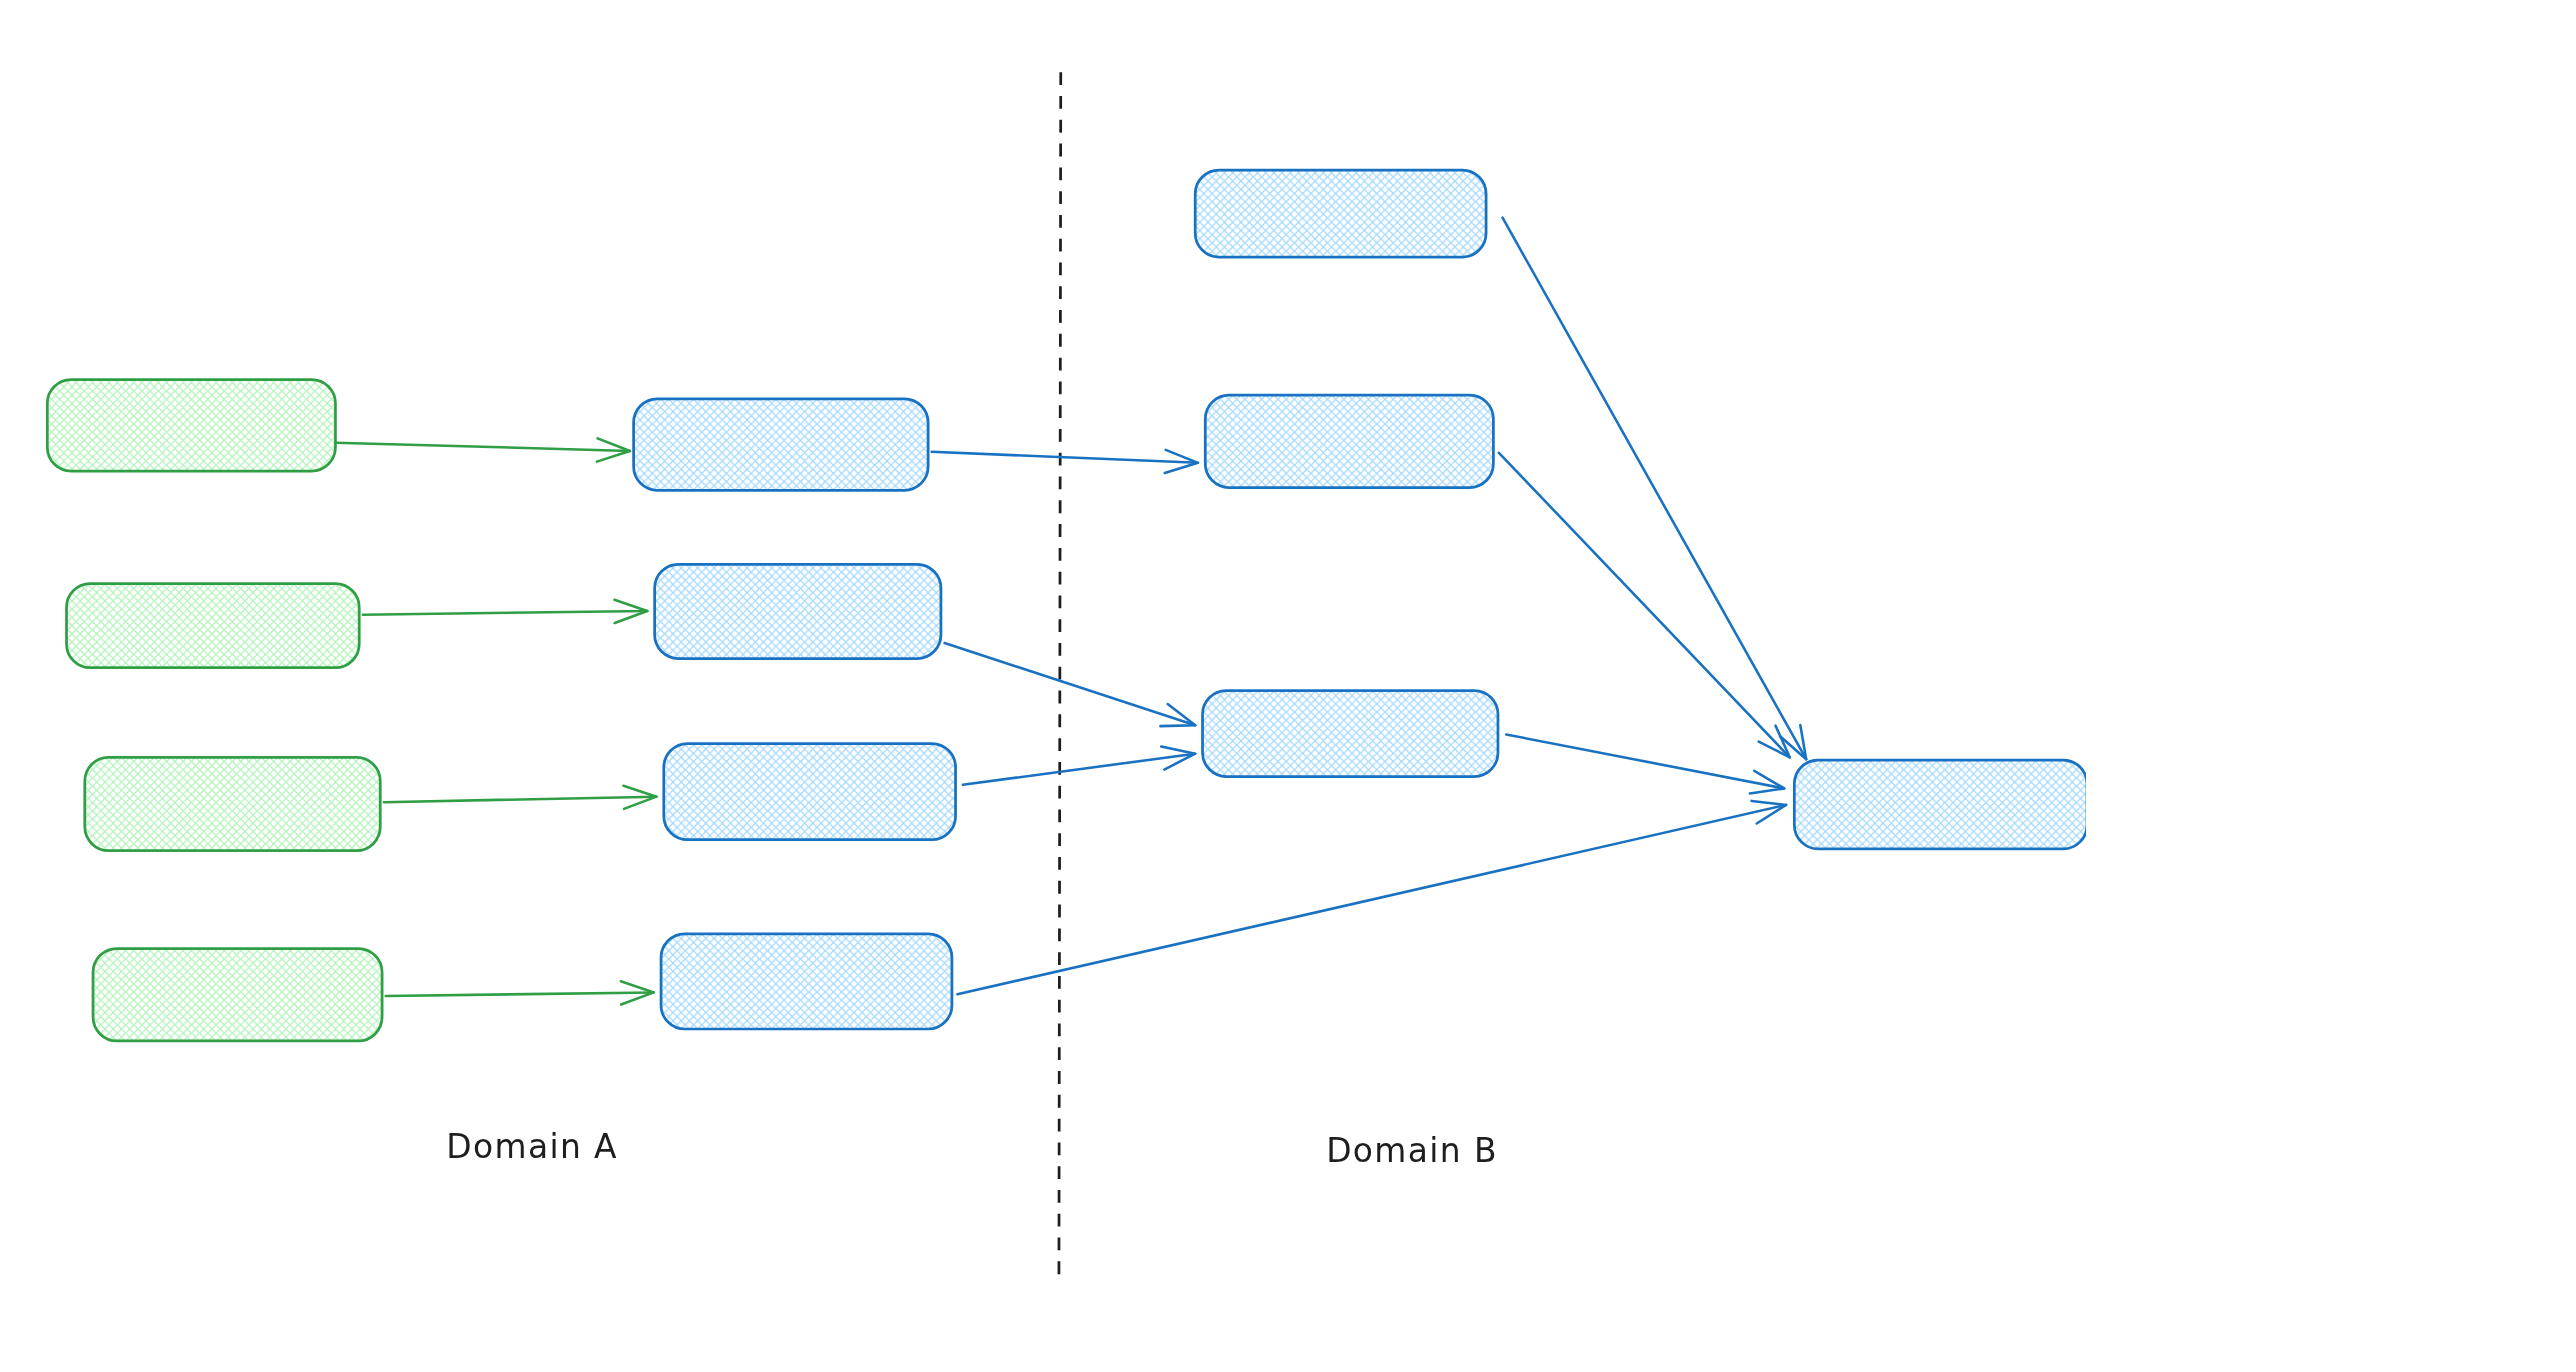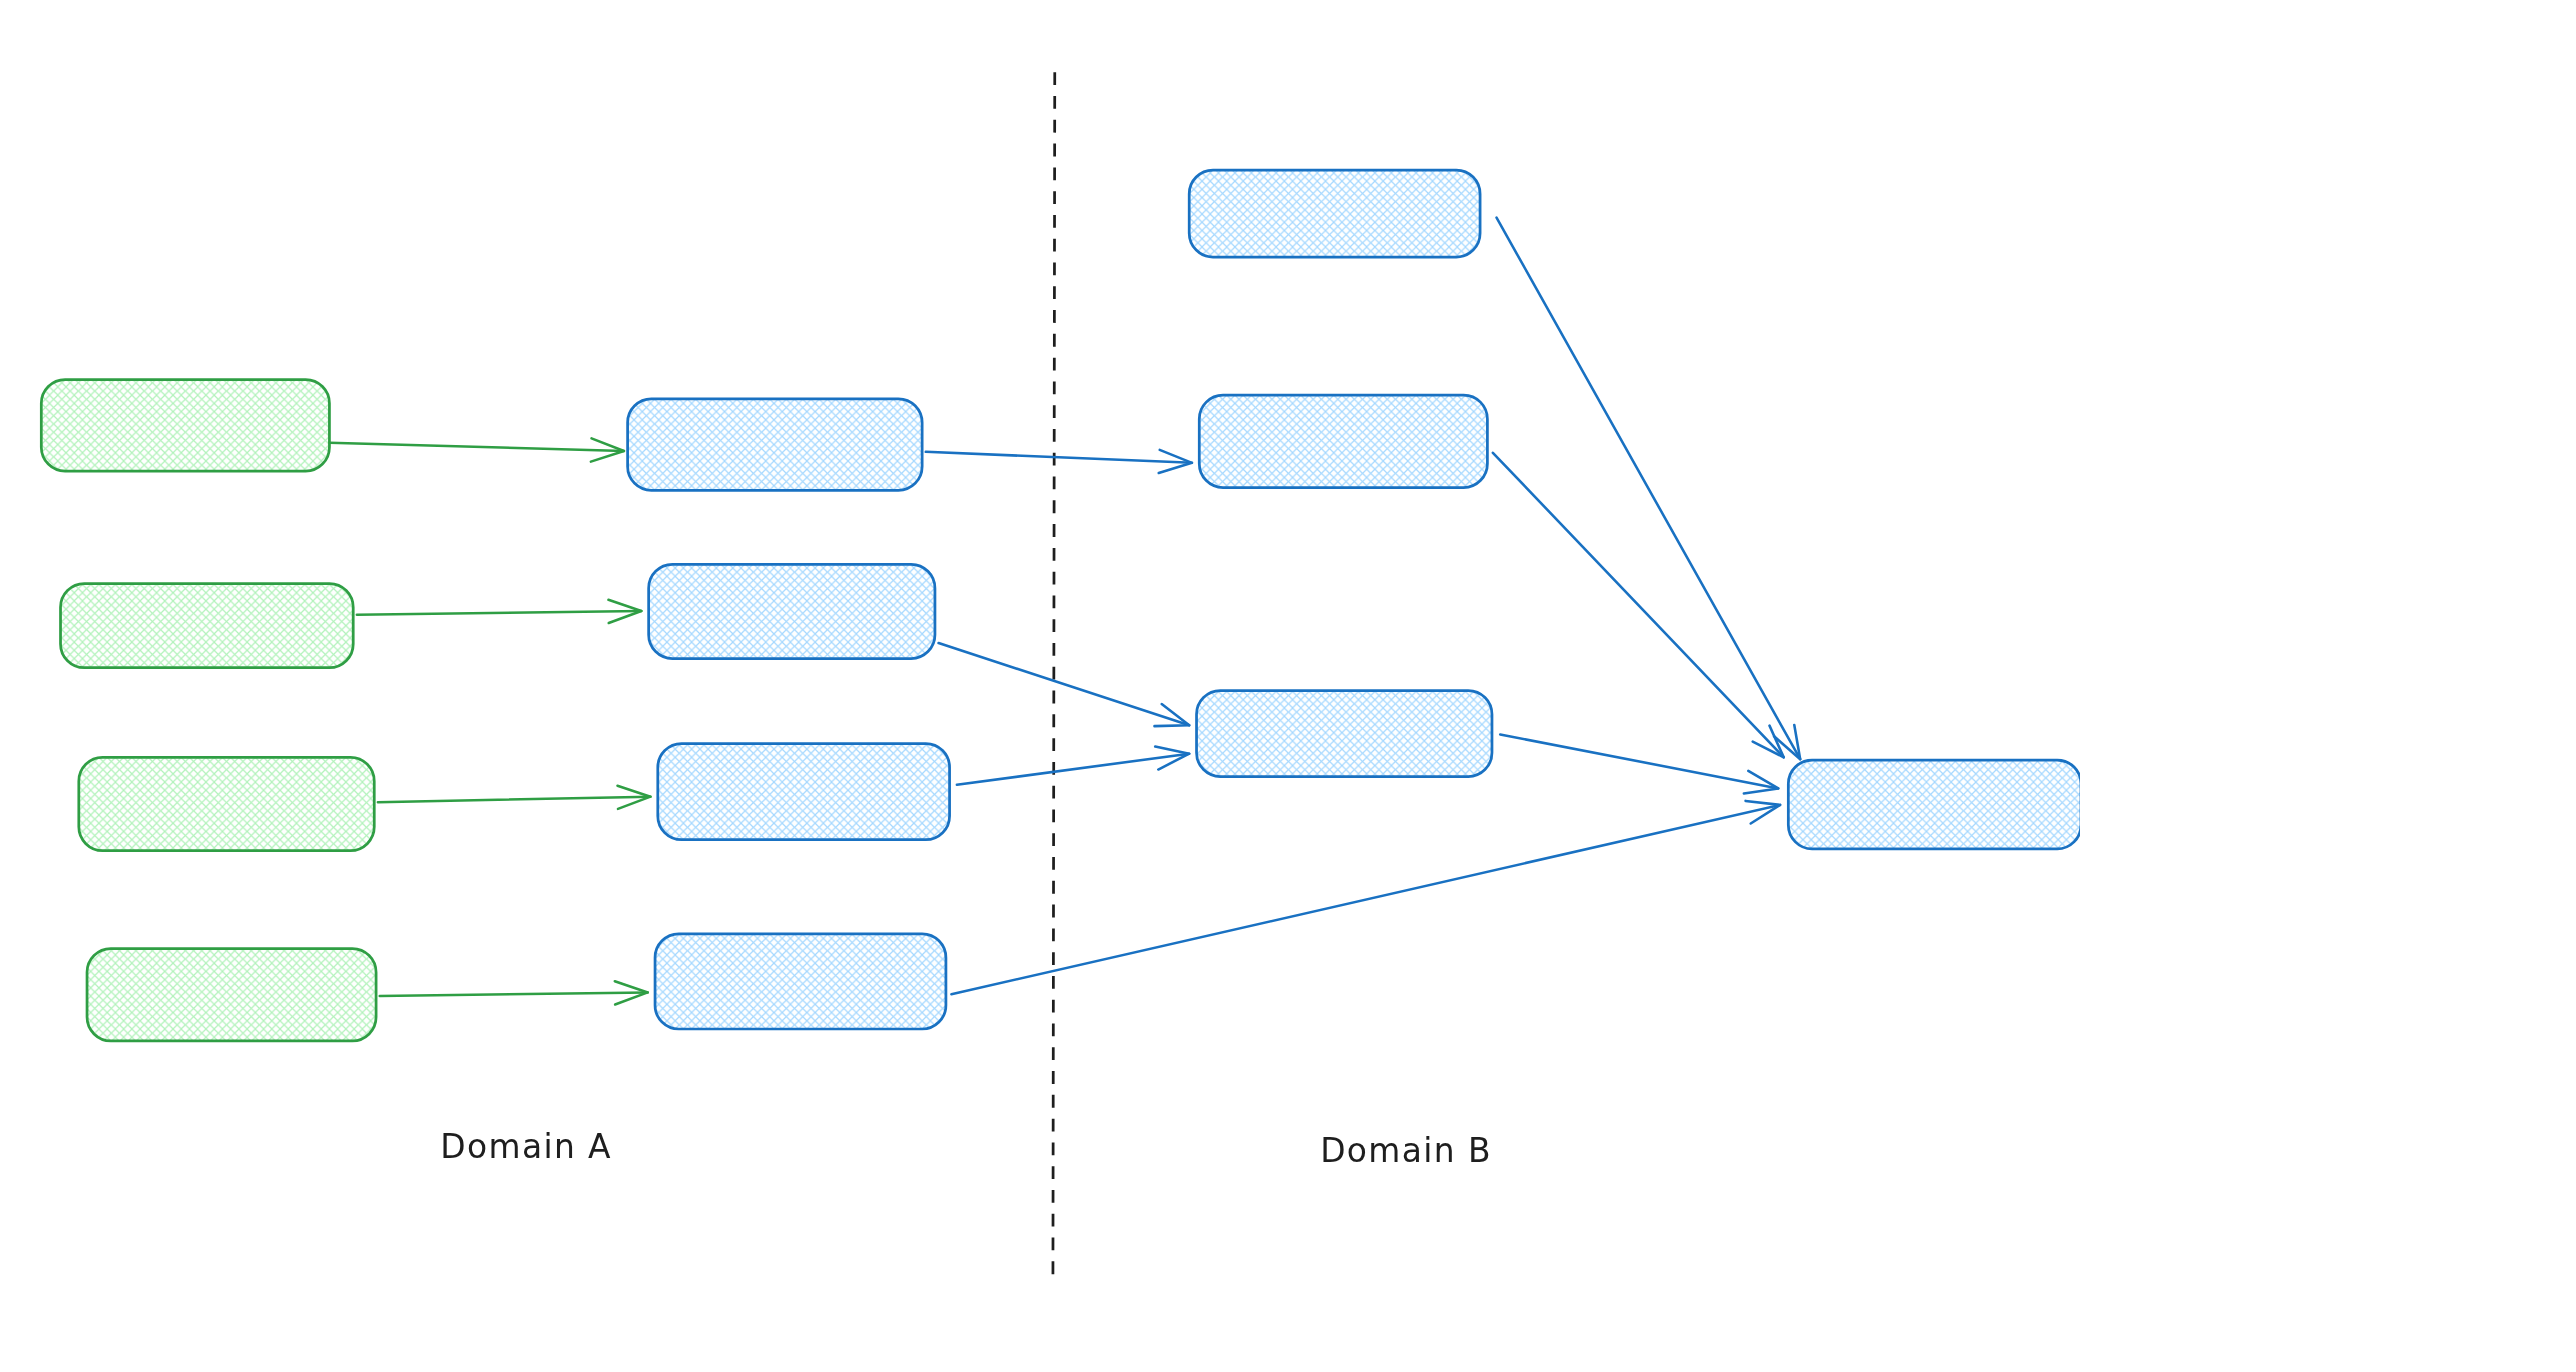--- a/index.html
+++ b/index.html
@@ -7,20 +7,21 @@
     padding: 0;
     background: #ffffff;
   }
   .canvas {
     position: relative;
     width: 2080px;
     height: 1372px;
     background: var(--background, #ffffff);
     overflow: hidden;
     font-family: "DejaVu Sans", sans-serif;
+    margin-left: 6px;
   }
   svg.diagram {
     position: absolute;
     inset: 0;
     width: 2576px;
     height: 1372px;
     display: block;
   }
   .node {
     stroke-width: 3;

